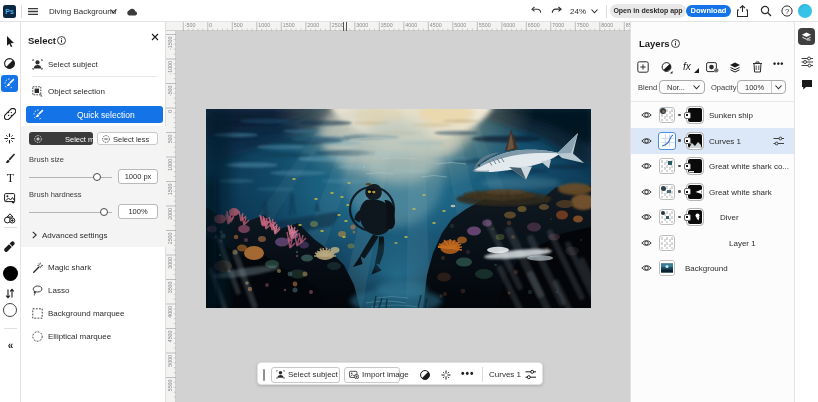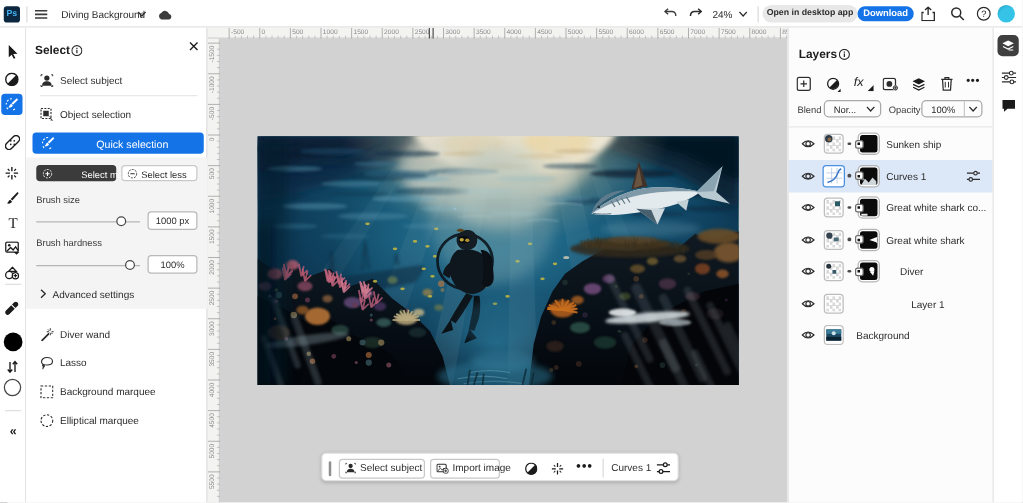--- a/index.html
+++ b/index.html
@@ -222,21 +222,21 @@
 
     <svg class="abs" style="left:11px;top:209px;" width="5" height="8" viewBox="0 0 5 8">
       <path d="M0.8 0.8 L4.2 4 L0.8 7.2" stroke="#2c2c2c" stroke-width="1.1" fill="none"></path>
     </svg>
     <div class="abs" style="left:21px;top:209px;font-size:8px;color:#2c2c2c;">Advanced settings</div>
 
     <svg class="abs" style="left:11px;top:240px;" width="11" height="11" viewBox="0 0 11 11">
       <path d="M0.8 10.2 L6.4 4.6 L7.4 5.6 L1.8 11.2 Z" fill="#2c2c2c"></path>
       <path d="M8.2 0.6 V2.4 M8.2 4.4 V6.2 M5.4 3.4 H7.2 M9.2 3.4 H11 M6.4 1.6 L7.4 2.6 M9 4.2 L10 5.2 M6.4 5.2 L7.4 4.2" stroke="#2c2c2c" stroke-width="0.8"></path>
     </svg>
-    <div class="abs" style="left:27px;top:241px;font-size:8px;color:#2c2c2c;">Diver wand</div>
+    <div class="abs" style="left:27px;top:241px;font-size:8px;color:#2c2c2c;">Magic shark</div>
 
     <svg class="abs" style="left:11px;top:263px;" width="11" height="11" viewBox="0 0 11 11">
       <path d="M5.5 1 C8 1 10 2.2 10 4 C10 5.8 8 7 5.5 7 C3.4 7 1.2 6 1.2 4.3 C1.2 2.6 3 1 5.5 1 Z" stroke="#2c2c2c" stroke-width="0.9" fill="none"></path>
       <path d="M2.6 6.2 C2 7.2 2.4 8 3.2 8.2 C2.6 8.8 2 9.6 2.4 10.4" stroke="#2c2c2c" stroke-width="0.9" fill="none"></path>
       <circle cx="2.8" cy="7.3" r="1" fill="#2c2c2c"></circle>
     </svg>
     <div class="abs" style="left:27px;top:264px;font-size:8px;color:#2c2c2c;">Lasso</div>
 
     <svg class="abs" style="left:11px;top:286px;" width="11" height="11" viewBox="0 0 11 11">
       <rect x="0.8" y="0.8" width="9.4" height="9.4" stroke="#2c2c2c" stroke-width="0.9" fill="none" stroke-dasharray="1.8 1.3"></rect>

